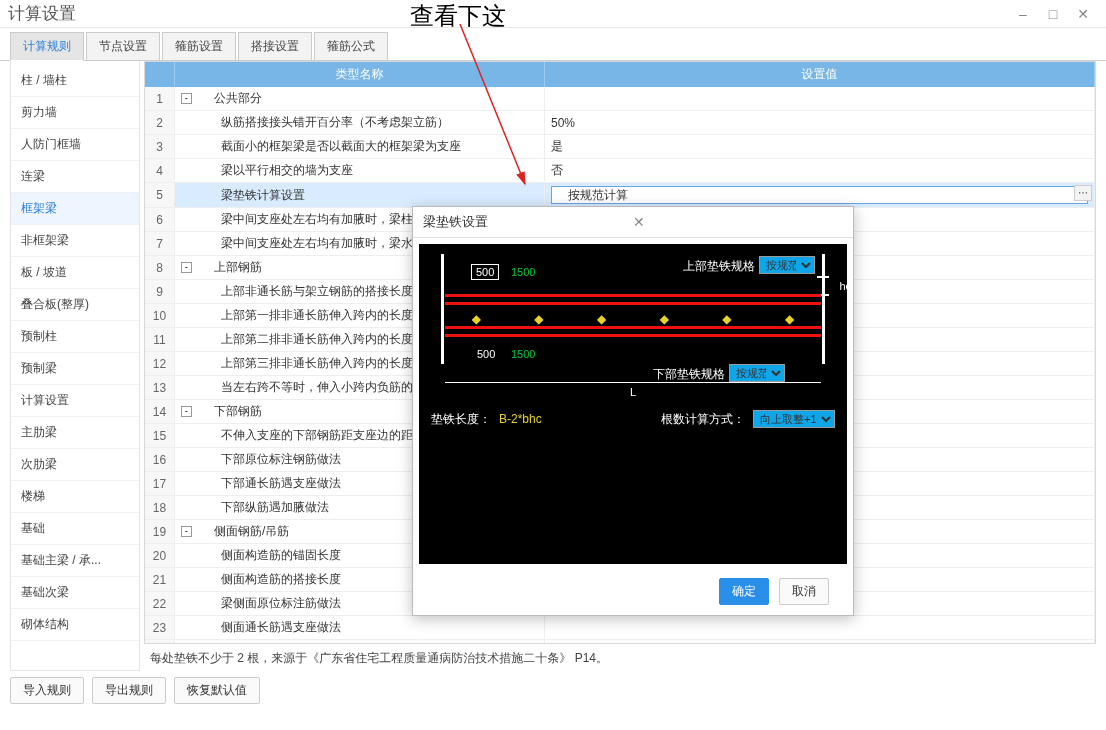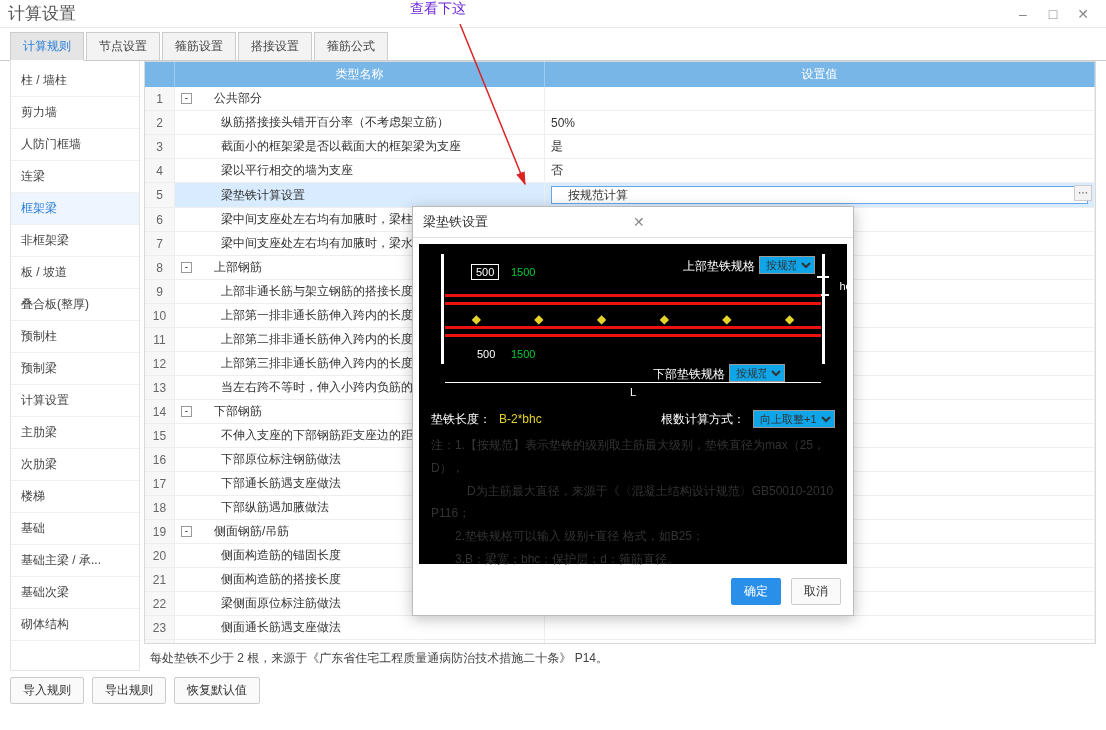--- a/index.html
+++ b/index.html
@@ -28,35 +28,35 @@
 .cell.name{width:370px;white-space:nowrap;overflow:hidden}
 .cell.val{flex:1;position:relative}
 .indent1{padding-left:18px}.indent2{padding-left:40px}
 .tree-toggle{display:inline-block;width:11px;height:11px;border:1px solid #999;margin-right:4px;text-align:center;line-height:8px;font-size:10px;cursor:pointer}
 .val-input{border:1px solid #6aa6e3;padding:1px 16px;width:100%;background:#fff}
 .ellipsis-btn{position:absolute;right:2px;top:2px;width:18px;height:16px;border:1px solid #ccc;background:#f3f3f3;text-align:center;font-size:10px;cursor:pointer;line-height:14px}
 .footer-note{padding:6px 10px 4px;font-size:12px;color:#444}
 .bottom-btns{padding:6px 10px;display:flex;gap:8px}
 .btn{border:1px solid #ccc;background:#fafafa;padding:4px 12px;cursor:pointer;border-radius:2px;font-size:12px}
 .btn.primary{background:#2a8fe8;border-color:#2a8fe8;color:#fff}
-.callout{position:absolute;top:0;left:410px;color:#6d28d9;font-size:14px;font-family:Liberation Mono, monospace;pointer-events:none}
+.callout{position:absolute;top:0;left:410px;color:#000000;font-size:24px;font-family:Liberation Mono, monospace;pointer-events:none}
 .arrow-svg{position:absolute;top:24px;left:340px;pointer-events:none}
 .dialog{position:absolute;left:412px;top:206px;width:442px;background:#fff;border:1px solid #bbb;box-shadow:0 3px 14px rgba(0,0,0,.25)}
 .dlg-title{display:flex;align-items:center;padding:6px 10px;border-bottom:1px solid #e0e0e0}
 .dlg-title span{flex:1;font-size:13px}
 .dlg-title .close{cursor:pointer;color:#888;font-size:14px}
 .dlg-body{background:#000;margin:6px;padding:10px 12px 14px;color:#ddd;font-size:12px;position:relative;height:320px}
 .diagram{position:relative;height:150px;margin-bottom:6px}
 .dim-box{position:absolute;border:1px solid #fff;color:#fff;font-size:11px;padding:1px 4px;background:#000}
 .dim-text{position:absolute;font-size:11px}
 .beam{position:absolute;left:14px;right:14px;height:3px;background:#e11}
 .spec-label{position:absolute;font-size:12px;color:#fff}
 .select{background:#0ea5e9;color:#333;border:1px solid #999;font-size:11px;padding:1px 2px}
 .notes{color:#fff;font-size:12px;line-height:1.9;margin-top:4px}
-.dlg-foot{display:flex;justify-content:flex-end;gap:10px;padding:8px 12px 10px}
+.dlg-foot{display:flex;justify-content:flex-end;gap:10px;padding:8px 24px 10px}
 </style>
 </head>
 <body>
 
 <div class="titlebar">
   <div class="title">计算设置</div>
   <div class="winbtn">–</div>
   <div class="winbtn">□</div>
   <div class="winbtn">✕</div>
 </div>
@@ -330,24 +330,18 @@
       <div class="dim-text" style="left:50%;top:132px;transform:translateX(-50%);color:#fff">L</div>
       <div style="position:absolute;left:14px;right:14px;top:128px;height:1px;background:#fff"></div>
     </div>
     <div style="display:flex;align-items:center;gap:8px;margin:4px 0 6px">
       <span style="color:#fff">垫铁长度：</span>
       <span class="y" style="color:#e6d32a">B-2*bhc</span>
       <span style="flex:1"></span>
       <span style="color:#fff">根数计算方式：</span>
       <select class="select" style="width:82px"><option>向上取整+1</option></select>
     </div>
-    <div class="notes" id="notes">
-        <div>注：1.【按规范】表示垫铁的级别取主筋最大级别，垫铁直径为max（25，D），</div>
-        <div>　　　D为主筋最大直径，来源于《〈混凝土结构设计规范〉GB50010-2010 P116；</div>
-        <div>　　2.垫铁规格可以输入 级别+直径 格式，如B25；</div>
-        <div>　　3.B：梁宽；bhc：保护层；d：箍筋直径。</div>
-      </div>
   </div>
   <div class="dlg-foot">
     <button class="btn primary">确定</button>
     <button class="btn">取消</button>
   </div>
 </div>
 
 </body></html>

